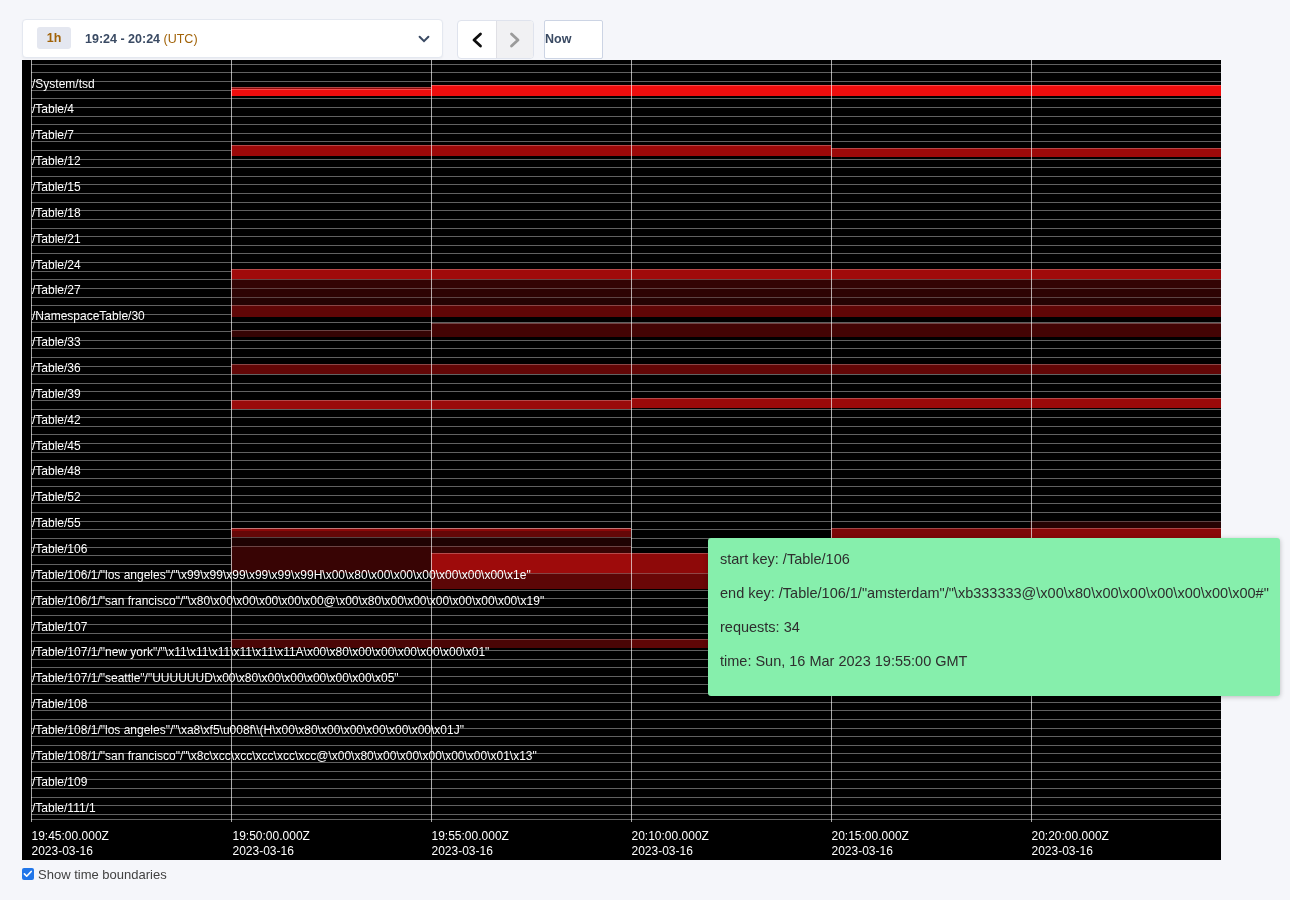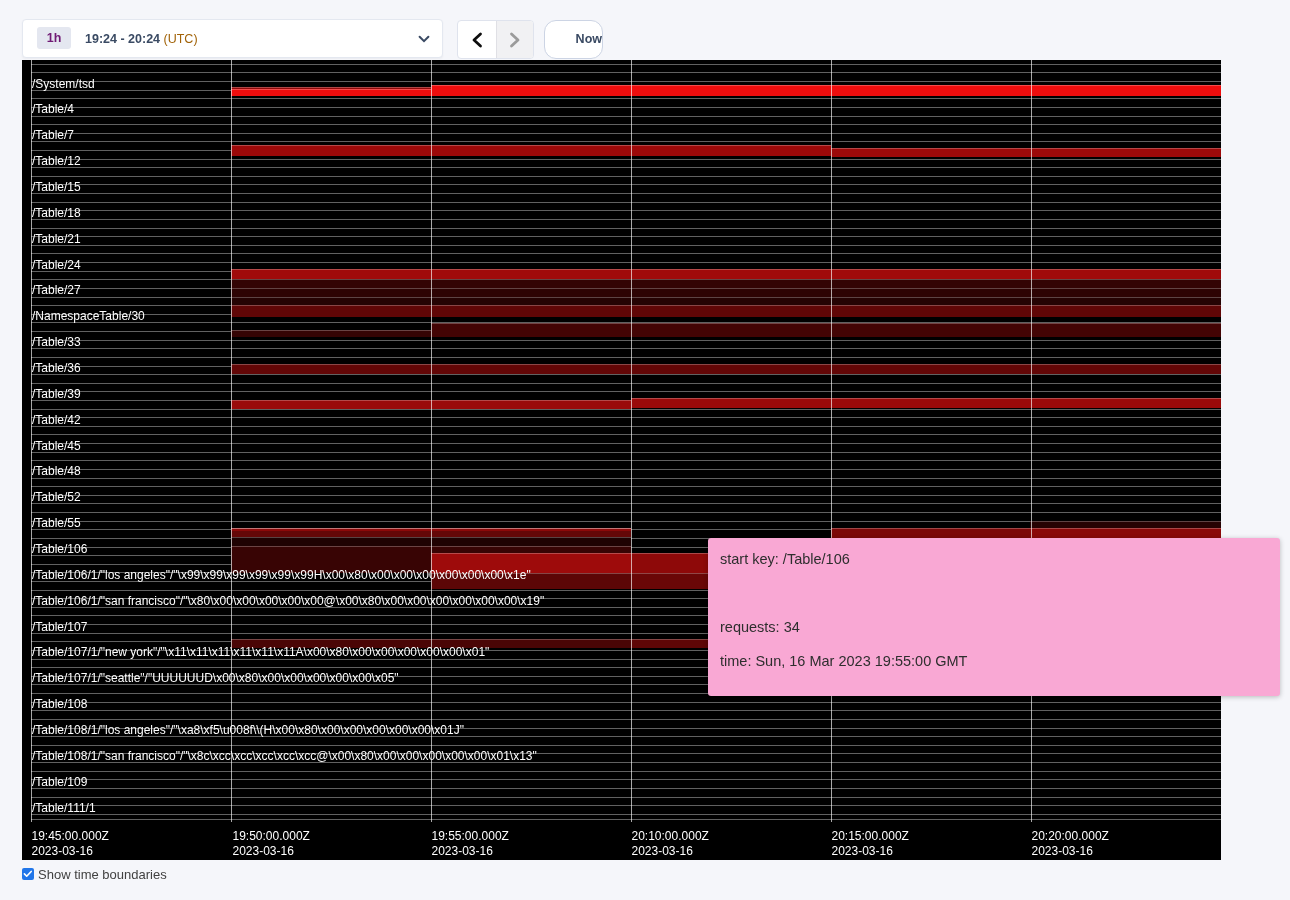--- a/index.html
+++ b/index.html
@@ -3,36 +3,36 @@
 <meta charset="utf-8">
 <style>
   * { margin:0; padding:0; box-sizing:border-box; }
   html,body { width:1290px; height:900px; background:#f5f6fa; font-family:"Liberation Sans", sans-serif; overflow:hidden; }
   .abs { position:absolute; }
 </style>
 </head>
 <body>
 
 <div class="abs" style="left:22px;top:19px;width:421px;height:39px;background:#fff;border:1px solid #e4e8f0;border-radius:4px;box-shadow:0 1px 2px rgba(60,70,90,0.06)"></div>
-<div class="abs" style="left:37px;top:27px;width:34px;height:22px;background:#e4e7f0;border-radius:3px;color:#701a75;font-size:12.5px;font-weight:bold;text-align:center;line-height:22px">1h</div>
+<div class="abs" style="left:37px;top:27px;width:34px;height:22px;background:#e4e7f0;border-radius:3px;color:#a16207;font-size:12.5px;font-weight:bold;text-align:center;line-height:22px">1h</div>
 <div class="abs" style="left:85px;top:28px;height:23px;line-height:23px;font-size:12.5px;font-weight:bold;color:#3a4a63;white-space:nowrap">19:24 - 20:24 <span style="font-weight:normal;color:#a16207">(UTC)</span></div>
 <svg class="abs" style="left:417px;top:34px" width="14" height="10" viewBox="0 0 14 10">
     <path d="M2.6 2.8 L7 7.2 L11.4 2.8" stroke="#3a4a63" stroke-width="2" fill="none" stroke-linecap="round"></path>
   </svg>
 
 <div class="abs" style="left:457px;top:20px;width:77px;height:39px;background:#fff;border:1px solid #dfe3ed;border-radius:4px;overflow:hidden">
   <div class="abs" style="left:38px;top:0;width:39px;height:39px;background:#f1f1f3;border-left:1px solid #e0e0e5"></div>
   <svg class="abs" style="left:13px;top:11px" width="12" height="16" viewBox="0 0 12 16">
       <path d="M9.5 2 L3 8 L9.5 14" stroke="#0e0e0e" stroke-width="2.8" fill="none" stroke-linecap="round" stroke-linejoin="round"></path>
     </svg>
   <svg class="abs" style="left:51px;top:11px" width="12" height="16" viewBox="0 0 12 16">
       <path d="M2.5 2 L9 8 L2.5 14" stroke="#9b9b9b" stroke-width="2.8" fill="none" stroke-linecap="round" stroke-linejoin="round"></path>
     </svg>
 </div>
-<div class="abs" style="left:544px;top:20px;width:59px;height:39px;background:#fff;border:1px solid #ccd4e4;border-radius:12px;color:#3a4a63;font-size:12.5px;font-weight:bold;text-align:right;line-height:37px">Now</div>
+<div class="abs" style="left:544px;top:20px;width:59px;height:39px;background:#fff;border:1px solid #ccd4e4;border-radius:2px;color:#3a4a63;font-size:12.5px;font-weight:bold;text-align:left;line-height:37px">Now</div>
 
 <div class="abs" style="left:22px;top:60px;width:1199px;height:680px">
 <svg width="1199" height="800" viewBox="0 0 1199 800" shape-rendering="crispEdges" style="display:block">
 <rect x="0" y="0" width="1199" height="800" fill="#000"></rect>
 <rect x="8.5" y="3.80" width="1190.5" height="1" fill="#ffffff" fill-opacity="0.38"></rect>
 <rect x="8.5" y="12.42" width="1190.5" height="1" fill="#ffffff" fill-opacity="0.38"></rect>
 <rect x="8.5" y="21.04" width="1190.5" height="1" fill="#ffffff" fill-opacity="0.38"></rect>
 <rect x="8.5" y="29.66" width="1190.5" height="1" fill="#ffffff" fill-opacity="0.38"></rect>
 <rect x="8.5" y="38.28" width="1190.5" height="1" fill="#ffffff" fill-opacity="0.38"></rect>
 <rect x="8.5" y="46.90" width="1190.5" height="1" fill="#ffffff" fill-opacity="0.38"></rect>
@@ -222,22 +222,23 @@
 <text x="609.5" y="779.5">20:10:00.000Z</text>
 <text x="609.5" y="794.5">2023-03-16</text>
 <text x="809.5" y="779.5">20:15:00.000Z</text>
 <text x="809.5" y="794.5">2023-03-16</text>
 <text x="1009.5" y="779.5">20:20:00.000Z</text>
 <text x="1009.5" y="794.5">2023-03-16</text>
 </g>
 </svg>
 </div>
 
-<div class="abs" style="left:708px;top:538px;width:572px;height:158px;background:#f9a8d4;border-radius:3px;box-shadow:0 1px 5px rgba(0,0,0,0.25);font-size:14.5px;color:#2e2e2e">
+<div class="abs" style="left:708px;top:538px;width:572px;height:158px;background:#86efac;border-radius:3px;box-shadow:0 1px 5px rgba(0,0,0,0.25);font-size:14.5px;color:#2e2e2e">
 <div style="position:absolute;left:12px;top:13px;white-space:nowrap">start key: /Table/106</div>
+    <div style="position:absolute;left:12px;top:47px;white-space:nowrap">end key: /Table/106/1/"amsterdam"/"\xb333333@\x00\x80\x00\x00\x00\x00\x00\x00#"</div>
     <div style="position:absolute;left:12px;top:81px;white-space:nowrap">requests: 34</div>
     <div style="position:absolute;left:12px;top:115px;white-space:nowrap">time: Sun, 16 Mar 2023 19:55:00 GMT</div>
 </div>
 
 <div class="abs" style="left:22px;top:868px;width:11.5px;height:11.5px;background:#2176e9;border-radius:2px">
   <svg width="11.5" height="11.5" viewBox="0 0 12 12" style="display:block">
       <path d="M2.5 6.2 L4.9 8.6 L9.6 3.6" stroke="#fff" stroke-width="1.7" fill="none" stroke-linecap="round" stroke-linejoin="round"></path>
     </svg>
 </div>
 <div class="abs" style="left:38px;top:867px;font-size:13px;color:#414141">Show time boundaries</div>

